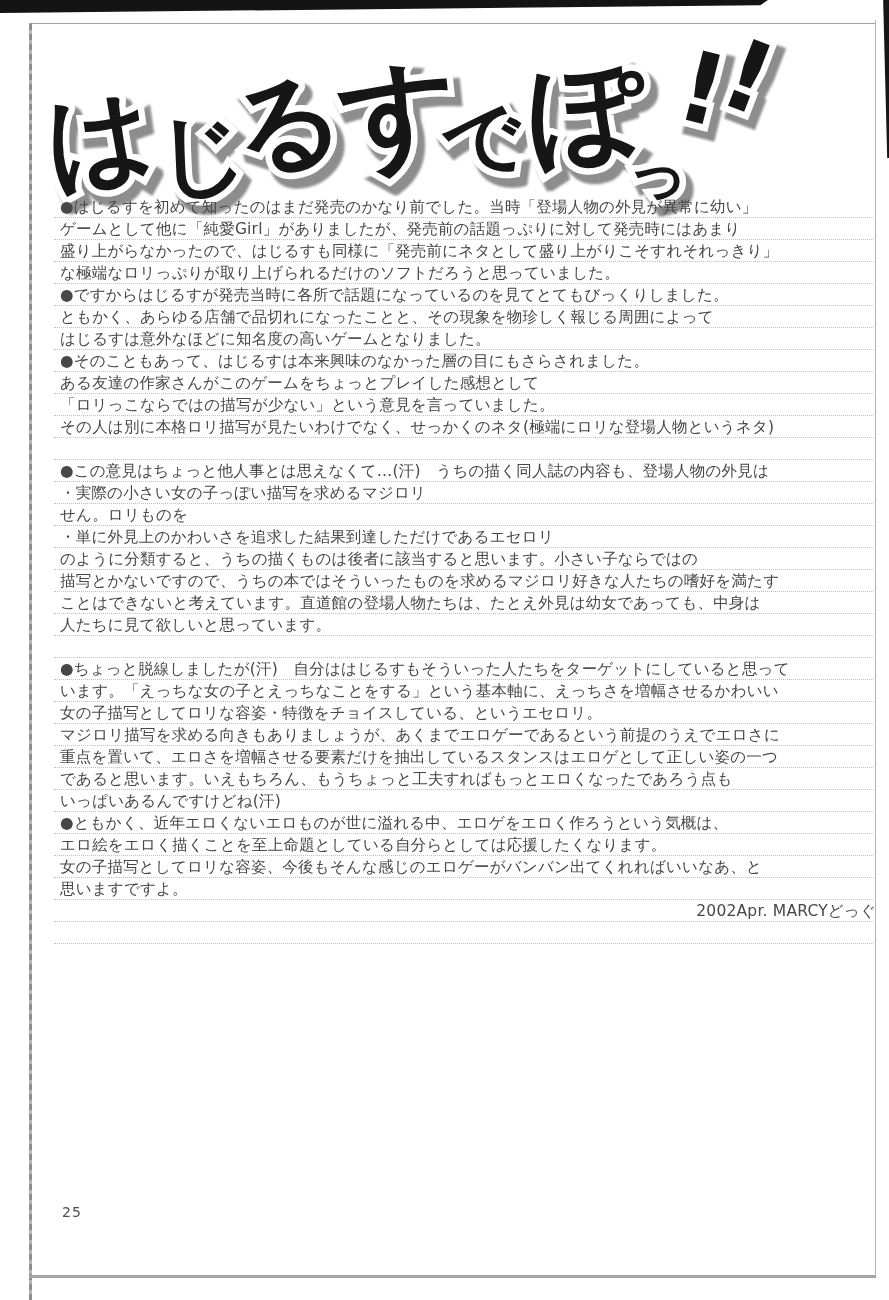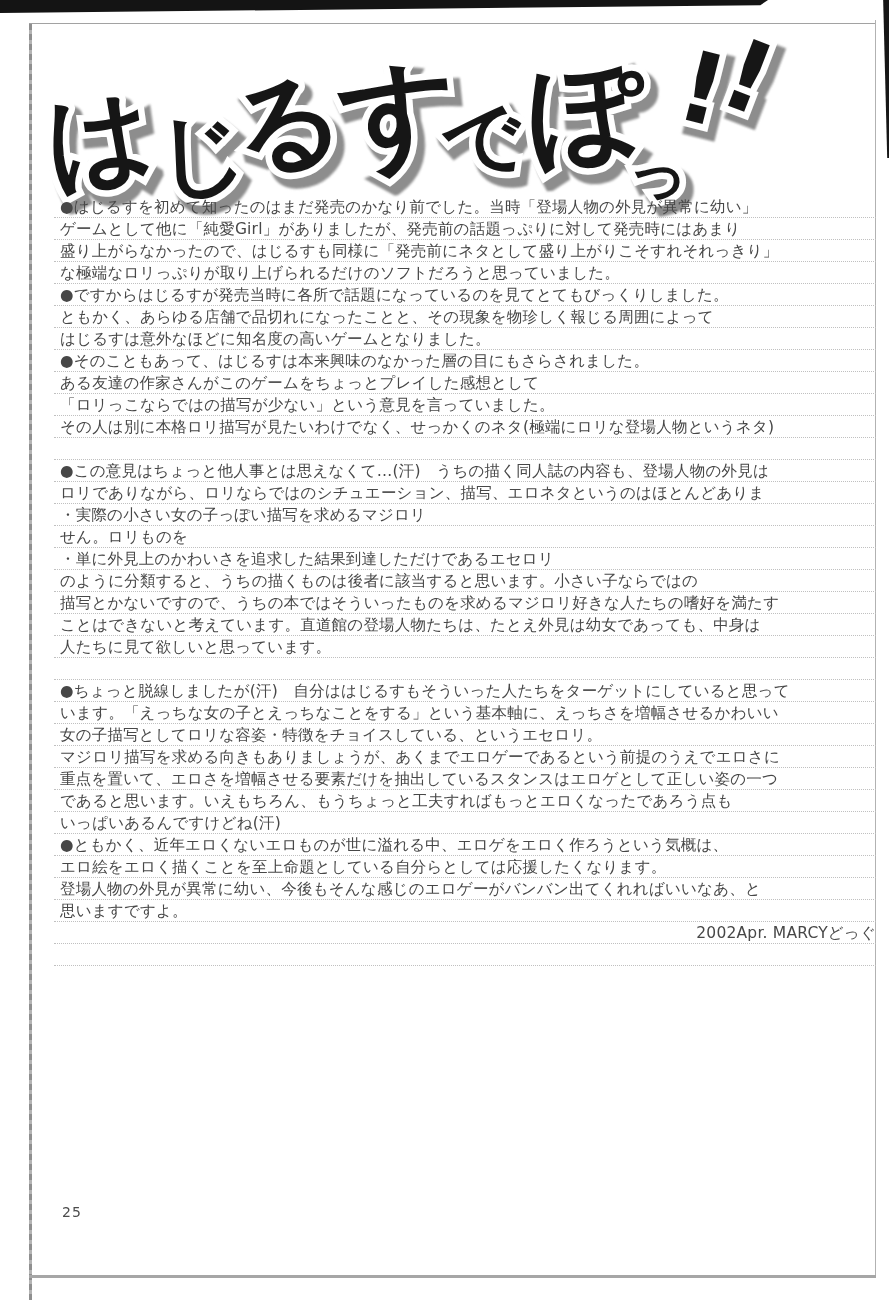--- a/index.html
+++ b/index.html
@@ -106,37 +106,36 @@
     <div class="line">な極端なロリっぷりが取り上げられるだけのソフトだろうと思っていました。</div>
     <div class="line">●ですからはじるすが発売当時に各所で話題になっているのを見てとてもびっくりしました。</div>
     <div class="line">ともかく、あらゆる店舗で品切れになったことと、その現象を物珍しく報じる周囲によって</div>
     <div class="line">はじるすは意外なほどに知名度の高いゲームとなりました。</div>
     <div class="line">●そのこともあって、はじるすは本来興味のなかった層の目にもさらされました。</div>
     <div class="line">ある友達の作家さんがこのゲームをちょっとプレイした感想として</div>
     <div class="line">「ロリっこならではの描写が少ない」という意見を言っていました。</div>
     <div class="line">その人は別に本格ロリ描写が見たいわけでなく、せっかくのネタ(極端にロリな登場人物というネタ)</div>
     <div class="line"></div>
     <div class="line">●この意見はちょっと他人事とは思えなくて…(汗)　うちの描く同人誌の内容も、登場人物の外見は</div>
-    <div class="line">ロリでありながら、ロリならではのシチュエーション、描写、エロネタというのはほとんどありま</div>
     <div class="line">・実際の小さい女の子っぽい描写を求めるマジロリ</div>
     <div class="line">せん。ロリものを</div>
     <div class="line">・単に外見上のかわいさを追求した結果到達しただけであるエセロリ</div>
     <div class="line">のように分類すると、うちの描くものは後者に該当すると思います。小さい子ならではの</div>
     <div class="line">描写とかないですので、うちの本ではそういったものを求めるマジロリ好きな人たちの嗜好を満たす</div>
     <div class="line">ことはできないと考えています。直道館の登場人物たちは、たとえ外見は幼女であっても、中身は</div>
     <div class="line">人たちに見て欲しいと思っています。</div>
     <div class="line"></div>
     <div class="line">●ちょっと脱線しましたが(汗)　自分ははじるすもそういった人たちをターゲットにしていると思って</div>
     <div class="line">います。「えっちな女の子とえっちなことをする」という基本軸に、えっちさを増幅させるかわいい</div>
     <div class="line">女の子描写としてロリな容姿・特徴をチョイスしている、というエセロリ。</div>
     <div class="line">マジロリ描写を求める向きもありましょうが、あくまでエロゲーであるという前提のうえでエロさに</div>
     <div class="line">重点を置いて、エロさを増幅させる要素だけを抽出しているスタンスはエロゲとして正しい姿の一つ</div>
     <div class="line">であると思います。いえもちろん、もうちょっと工夫すればもっとエロくなったであろう点も</div>
     <div class="line">いっぱいあるんですけどね(汗)</div>
     <div class="line">●ともかく、近年エロくないエロものが世に溢れる中、エロゲをエロく作ろうという気概は、</div>
     <div class="line">エロ絵をエロく描くことを至上命題としている自分らとしては応援したくなります。</div>
-    <div class="line">登場人物の外見が異常に幼い、今後もそんな感じのエロゲーがバンバン出てくれればいいなあ、と</div>
+    <div class="line">女の子描写としてロリな容姿、今後もそんな感じのエロゲーがバンバン出てくれればいいなあ、と</div>
     <div class="line">思いますですよ。</div>
     <div class="line sig">2002Apr. MARCYどっぐ</div>
     <div class="line"></div>
   </div>
 
 <div class="page-number">25</div>
 
 </body></html>

